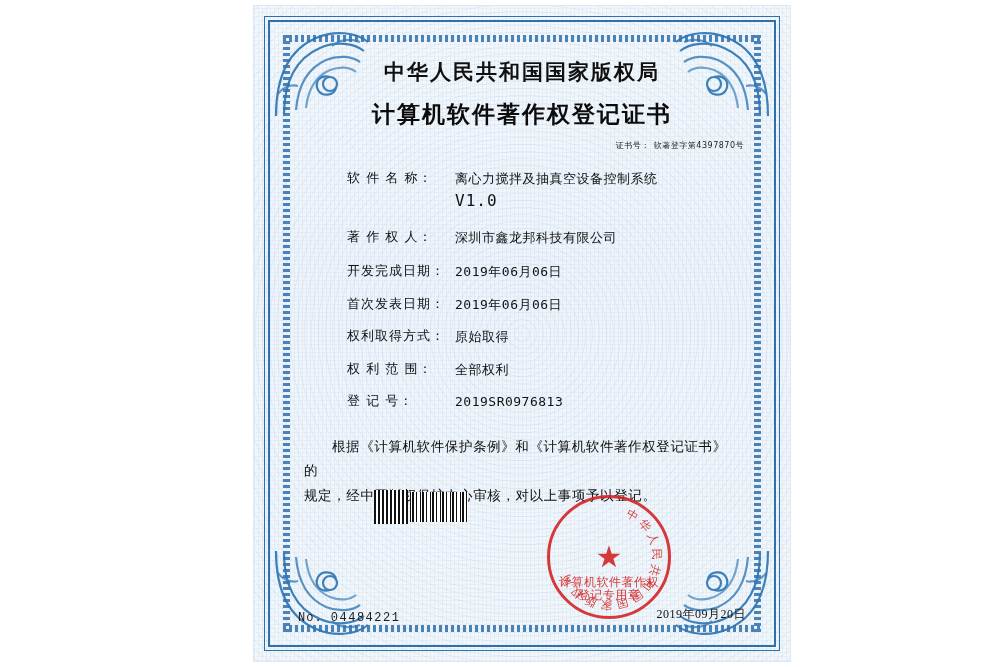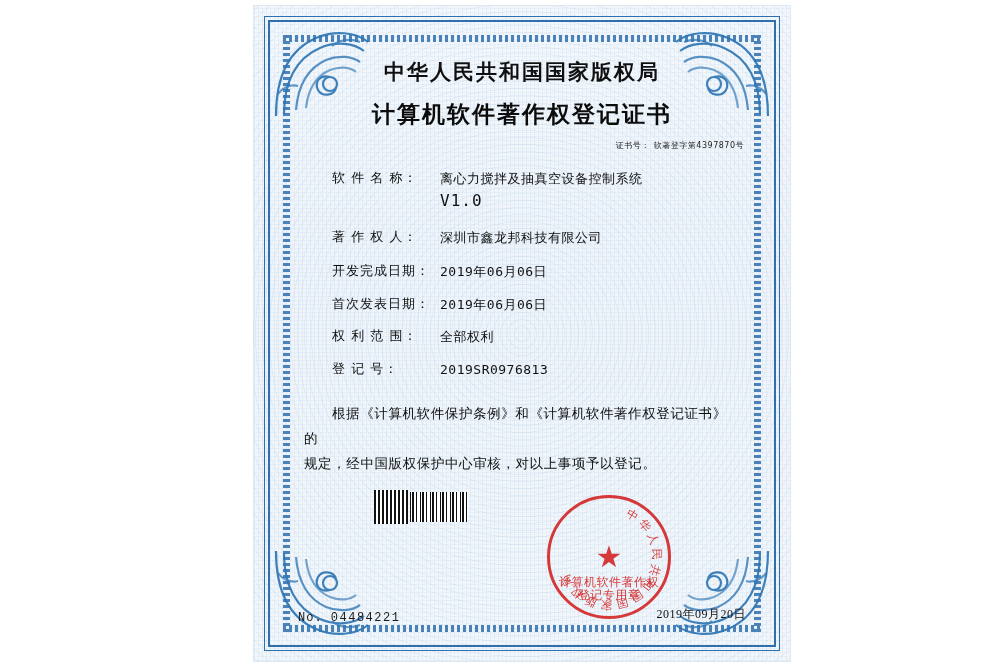--- a/index.html
+++ b/index.html
@@ -131,20 +131,21 @@
     margin-bottom: 15px;
     font-size: 13px;
     color: #111;
     font-family: "DejaVu Sans", sans-serif;
   }
   .field .lbl {
     width: 108px;
     flex: 0 0 108px;
     letter-spacing: 1px;
     white-space: nowrap;
+    margin-left: 15px;
   }
   .field .val {
     flex: 1;
     letter-spacing: .5px;
     line-height: 1.5;
   }
   .field .val .line2 {
     display: block;
     font-family: "DejaVu Sans Mono", monospace;
     font-size: 16px;
@@ -348,20 +349,24 @@
         <div class="field tight">
           <div class="lbl">开发完成日期：</div>
           <div class="val mono">2019年06月06日</div>
         </div>
 
         <div class="field tight">
           <div class="lbl">首次发表日期：</div>
           <div class="val mono">2019年06月06日</div>
         </div>
 
+        <div class="field tight">
+          <div class="lbl">权利取得方式：</div>
+          <div class="val">原始取得</div>
+        </div>
 
         <div class="field tight">
           <div class="lbl">权 利 范 围：</div>
           <div class="val">全部权利</div>
         </div>
 
         <div class="field tight">
           <div class="lbl">登 记 号：</div>
           <div class="val mono">2019SR0976813</div>
         </div>

